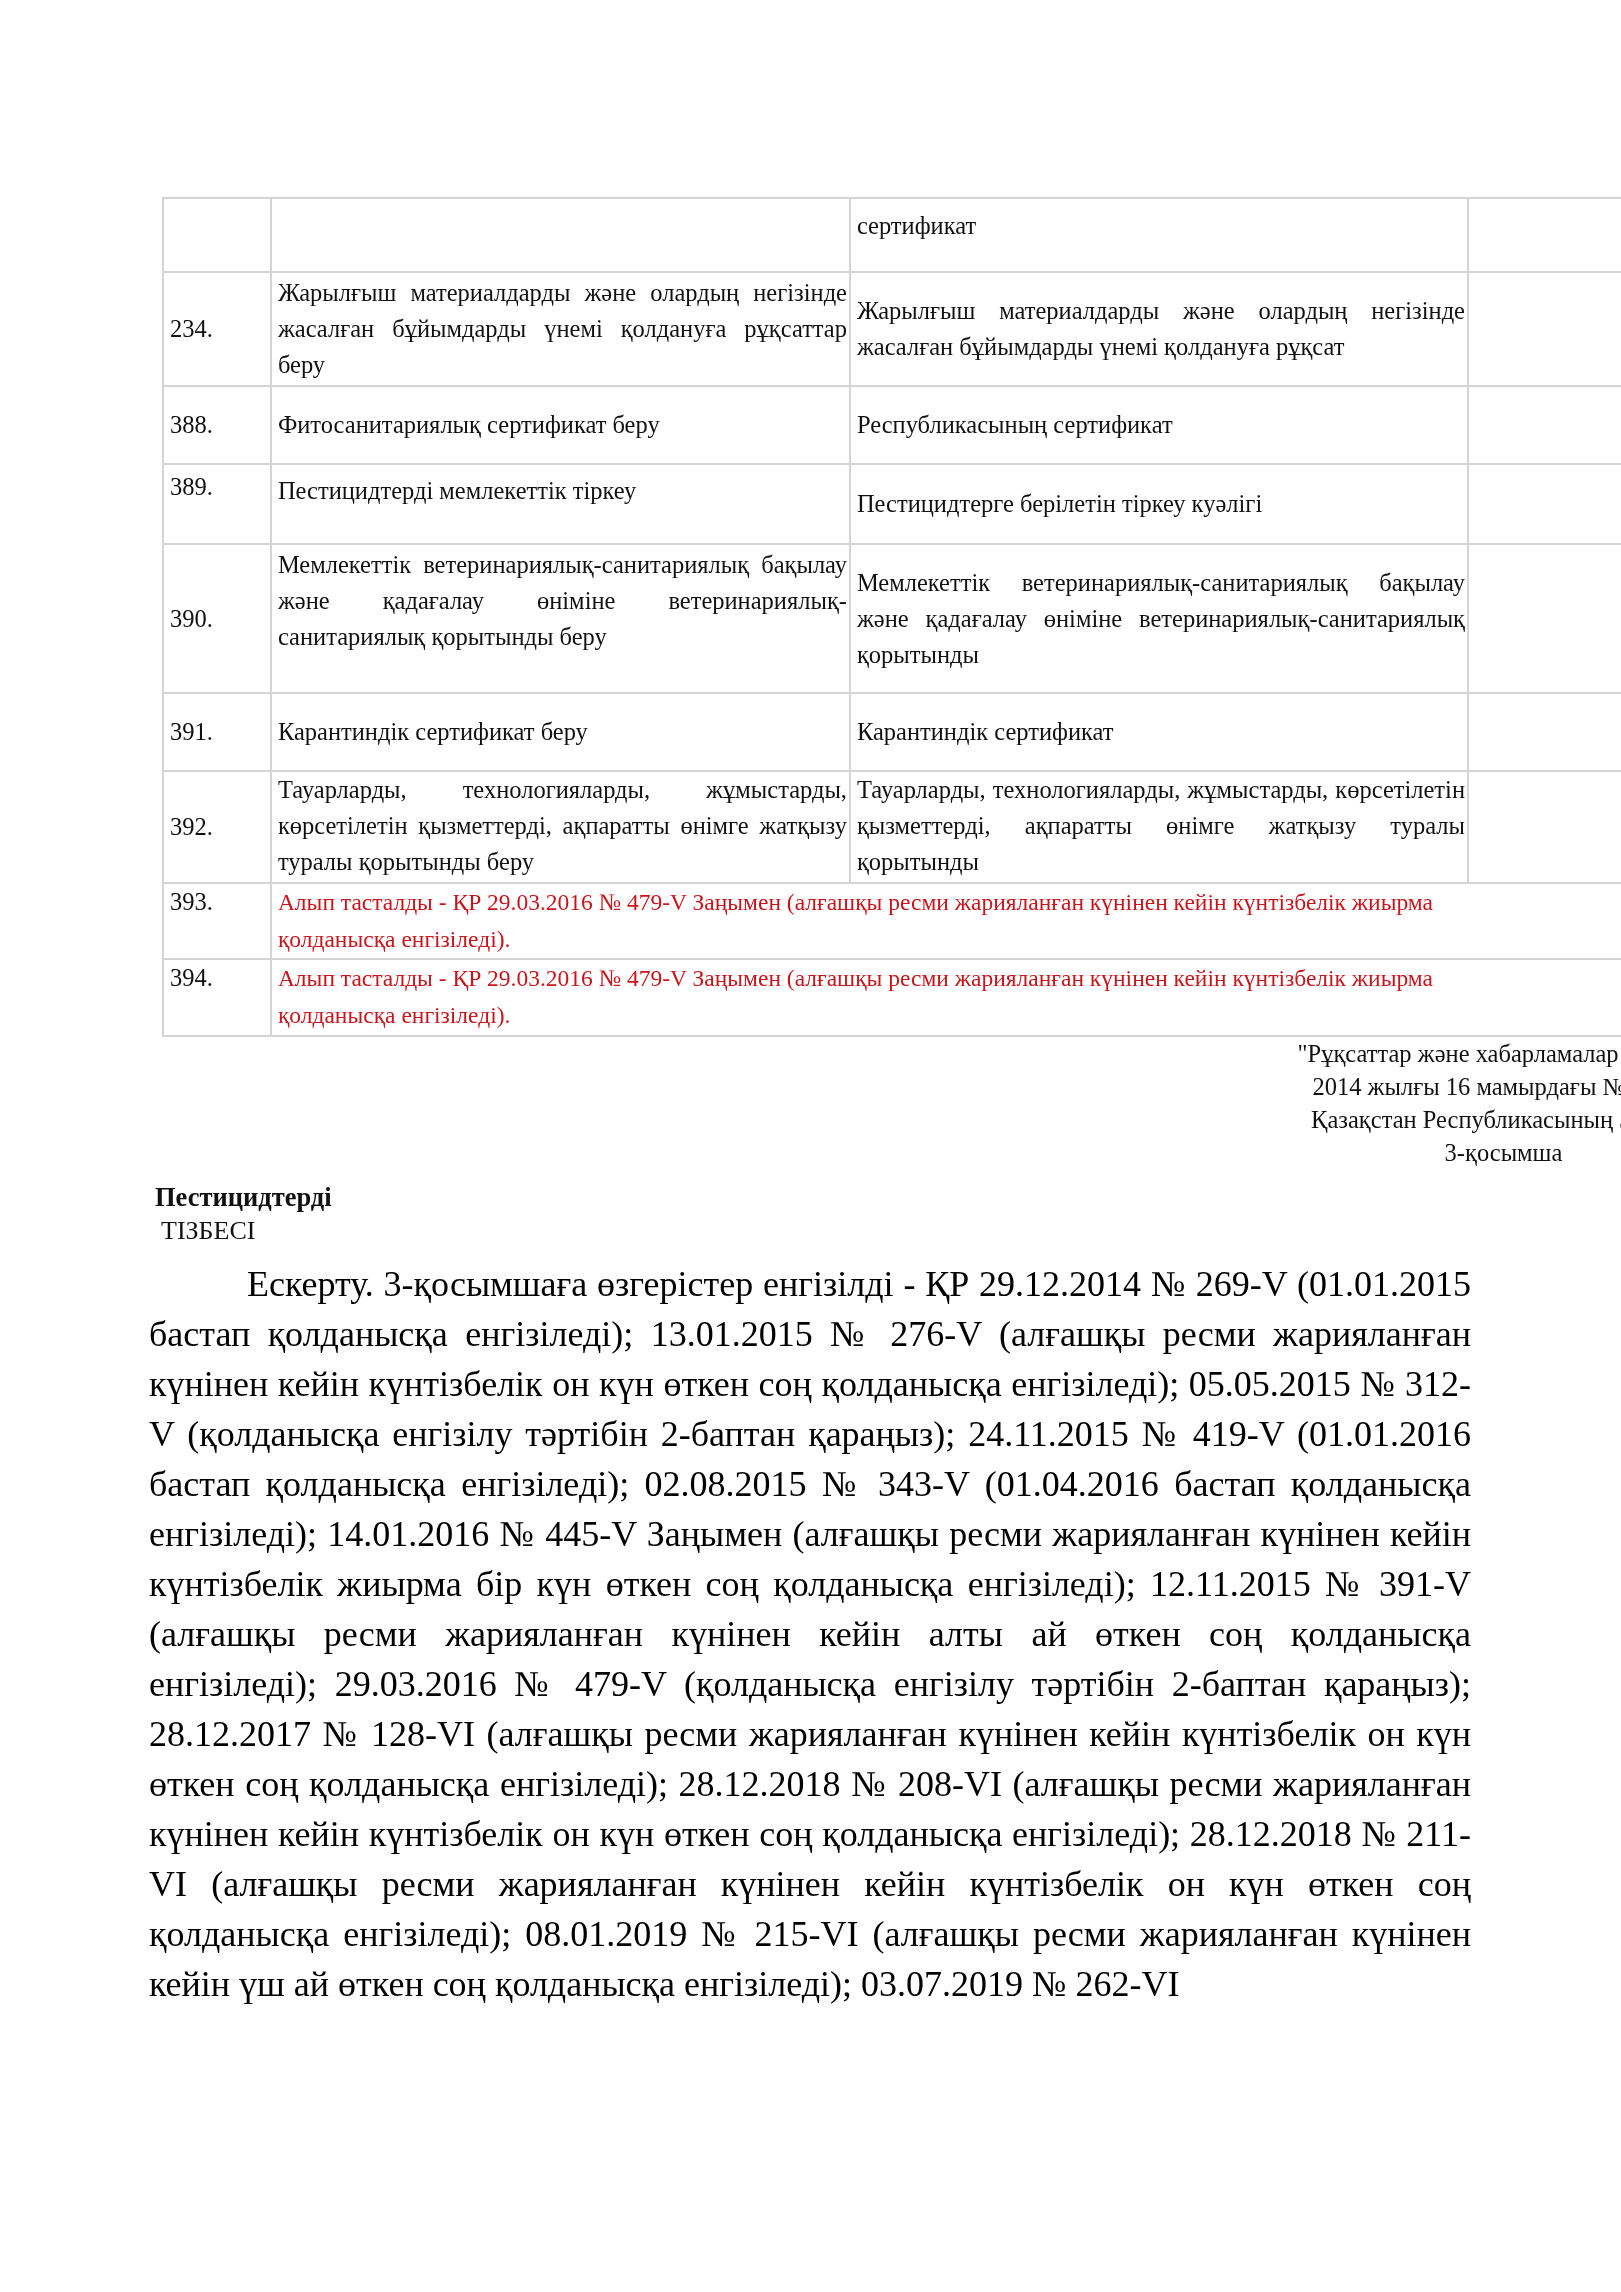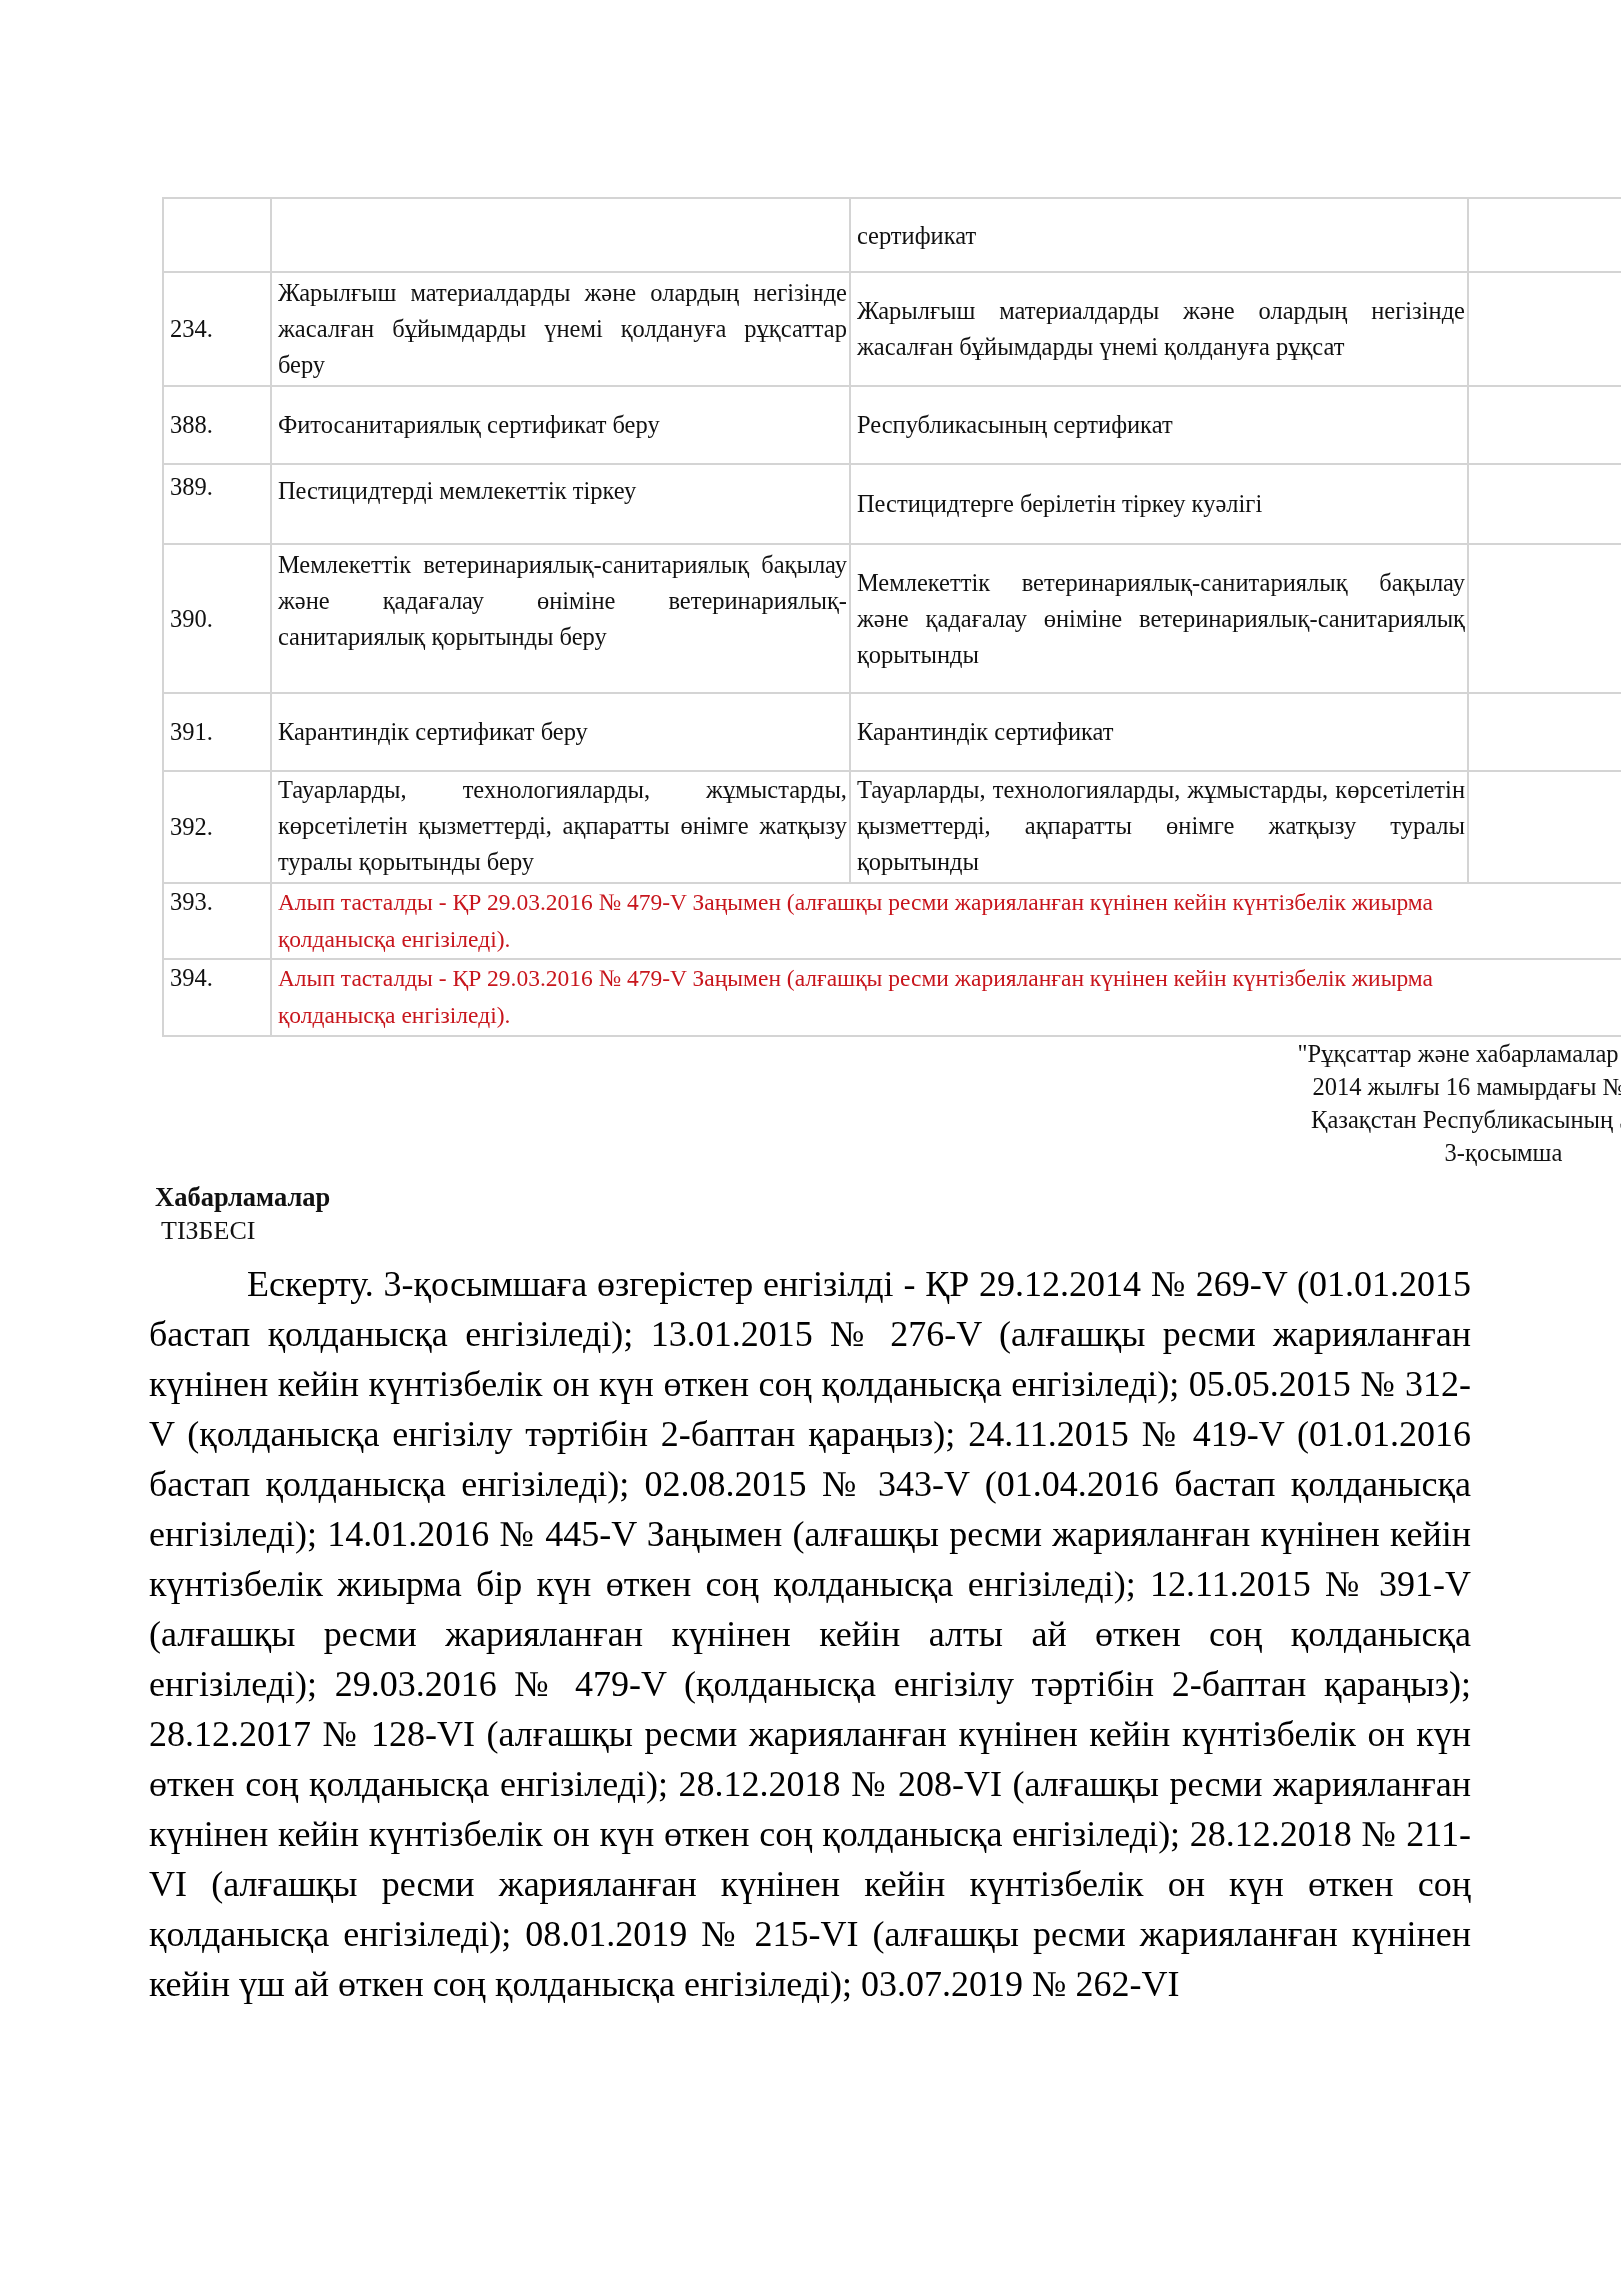--- a/index.html
+++ b/index.html
@@ -108,21 +108,21 @@
   <colgroup>
     <col class="col1">
       <col class="col2">
       <col class="col3">
       <col class="col4">
   </colgroup>
   <tbody>
     <tr class="row-a">
       <td class="num"></td>
       <td class="top"></td>
-      <td class="top" style="padding-top:19px">сертификат</td>
+      <td class="top" style="padding-top:9px">сертификат</td>
       <td></td>
     </tr>
     <tr class="row-b">
       <td>234.</td>
       <td>Жарылғыш материалдарды және олардың негізінде жасалған бұйымдарды үнемі қолдануға рұқсаттар беру</td>
       <td>Жарылғыш материалдарды және олардың негізінде жасалған бұйымдарды үнемі қолдануға рұқсат</td>
       <td></td>
     </tr>
     <tr class="row-c">
       <td>388.</td>
@@ -171,17 +171,17 @@
   </tbody>
 </table>
 
 <div class="annex">
   <div>"Рұқсаттар және хабарламалар туралы"</div>
   <div>2014 жылғы 16 мамырдағы № 202-V</div>
   <div>Қазақстан Республикасының Заңына</div>
   <div>3-қосымша</div>
 </div>
 
-<div class="heading1">Хабарламалар</div>
+<div class="heading1">Пестицидтерді</div>
 <div class="heading2">ТІЗБЕСІ</div>
 
 <div class="note">Ескерту. 3-қосымшаға өзгерістер енгізілді - ҚР 29.12.2014 № 269-V (01.01.2015 бастап қолданысқа енгізіледі); 13.01.2015 № 276-V (алғашқы ресми жарияланған күнінен кейін күнтізбелік он күн өткен соң қолданысқа енгізіледі); 05.05.2015 № 312-V (қолданысқа енгізілу тәртібін 2-баптан қараңыз); 24.11.2015 № 419-V (01.01.2016 бастап қолданысқа енгізіледі); 02.08.2015 № 343-V (01.04.2016 бастап қолданысқа енгізіледі); 14.01.2016 № 445-V Заңымен (алғашқы ресми жарияланған күнінен кейін күнтізбелік жиырма бір күн өткен соң қолданысқа енгізіледі); 12.11.2015 № 391-V (алғашқы ресми жарияланған күнінен кейін алты ай өткен соң қолданысқа енгізіледі); 29.03.2016 № 479-V (қолданысқа енгізілу тәртібін 2-баптан қараңыз); 28.12.2017 № 128-VI (алғашқы ресми жарияланған күнінен кейін күнтізбелік он күн өткен соң қолданысқа енгізіледі); 28.12.2018 № 208-VI (алғашқы ресми жарияланған күнінен кейін күнтізбелік он күн өткен соң қолданысқа енгізіледі); 28.12.2018 № 211-VI (алғашқы ресми жарияланған күнінен кейін күнтізбелік он күн өткен соң қолданысқа енгізіледі); 08.01.2019 № 215-VI (алғашқы ресми жарияланған күнінен кейін үш ай өткен соң қолданысқа енгізіледі); 03.07.2019 № 262-VI</div>
 
 
 </body></html>

